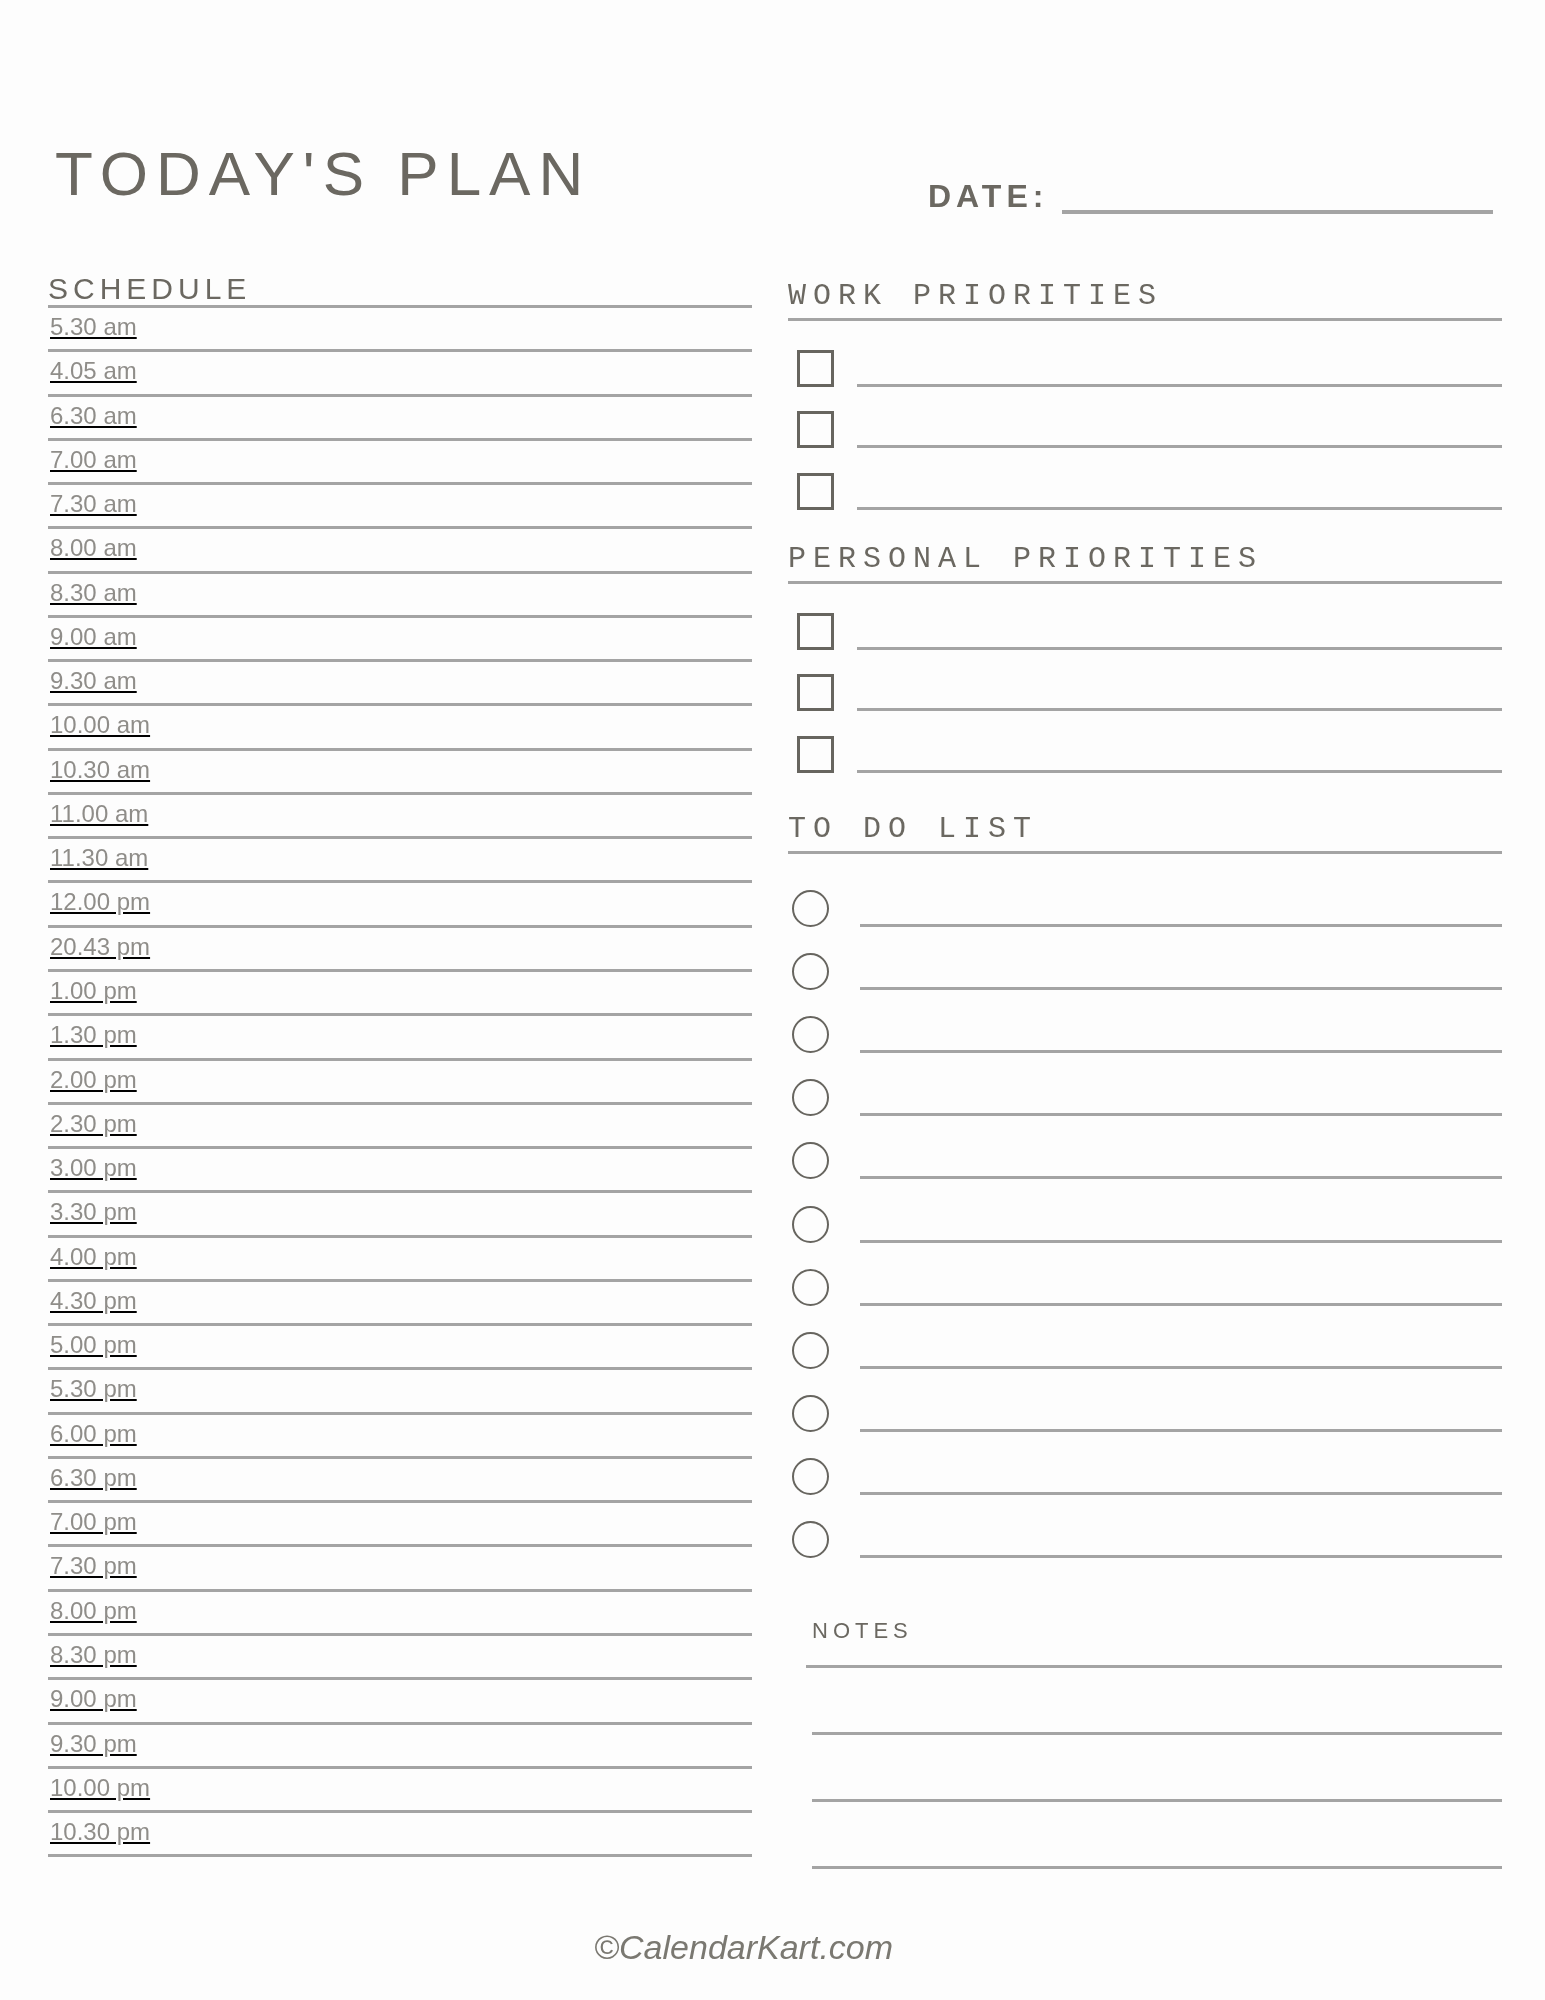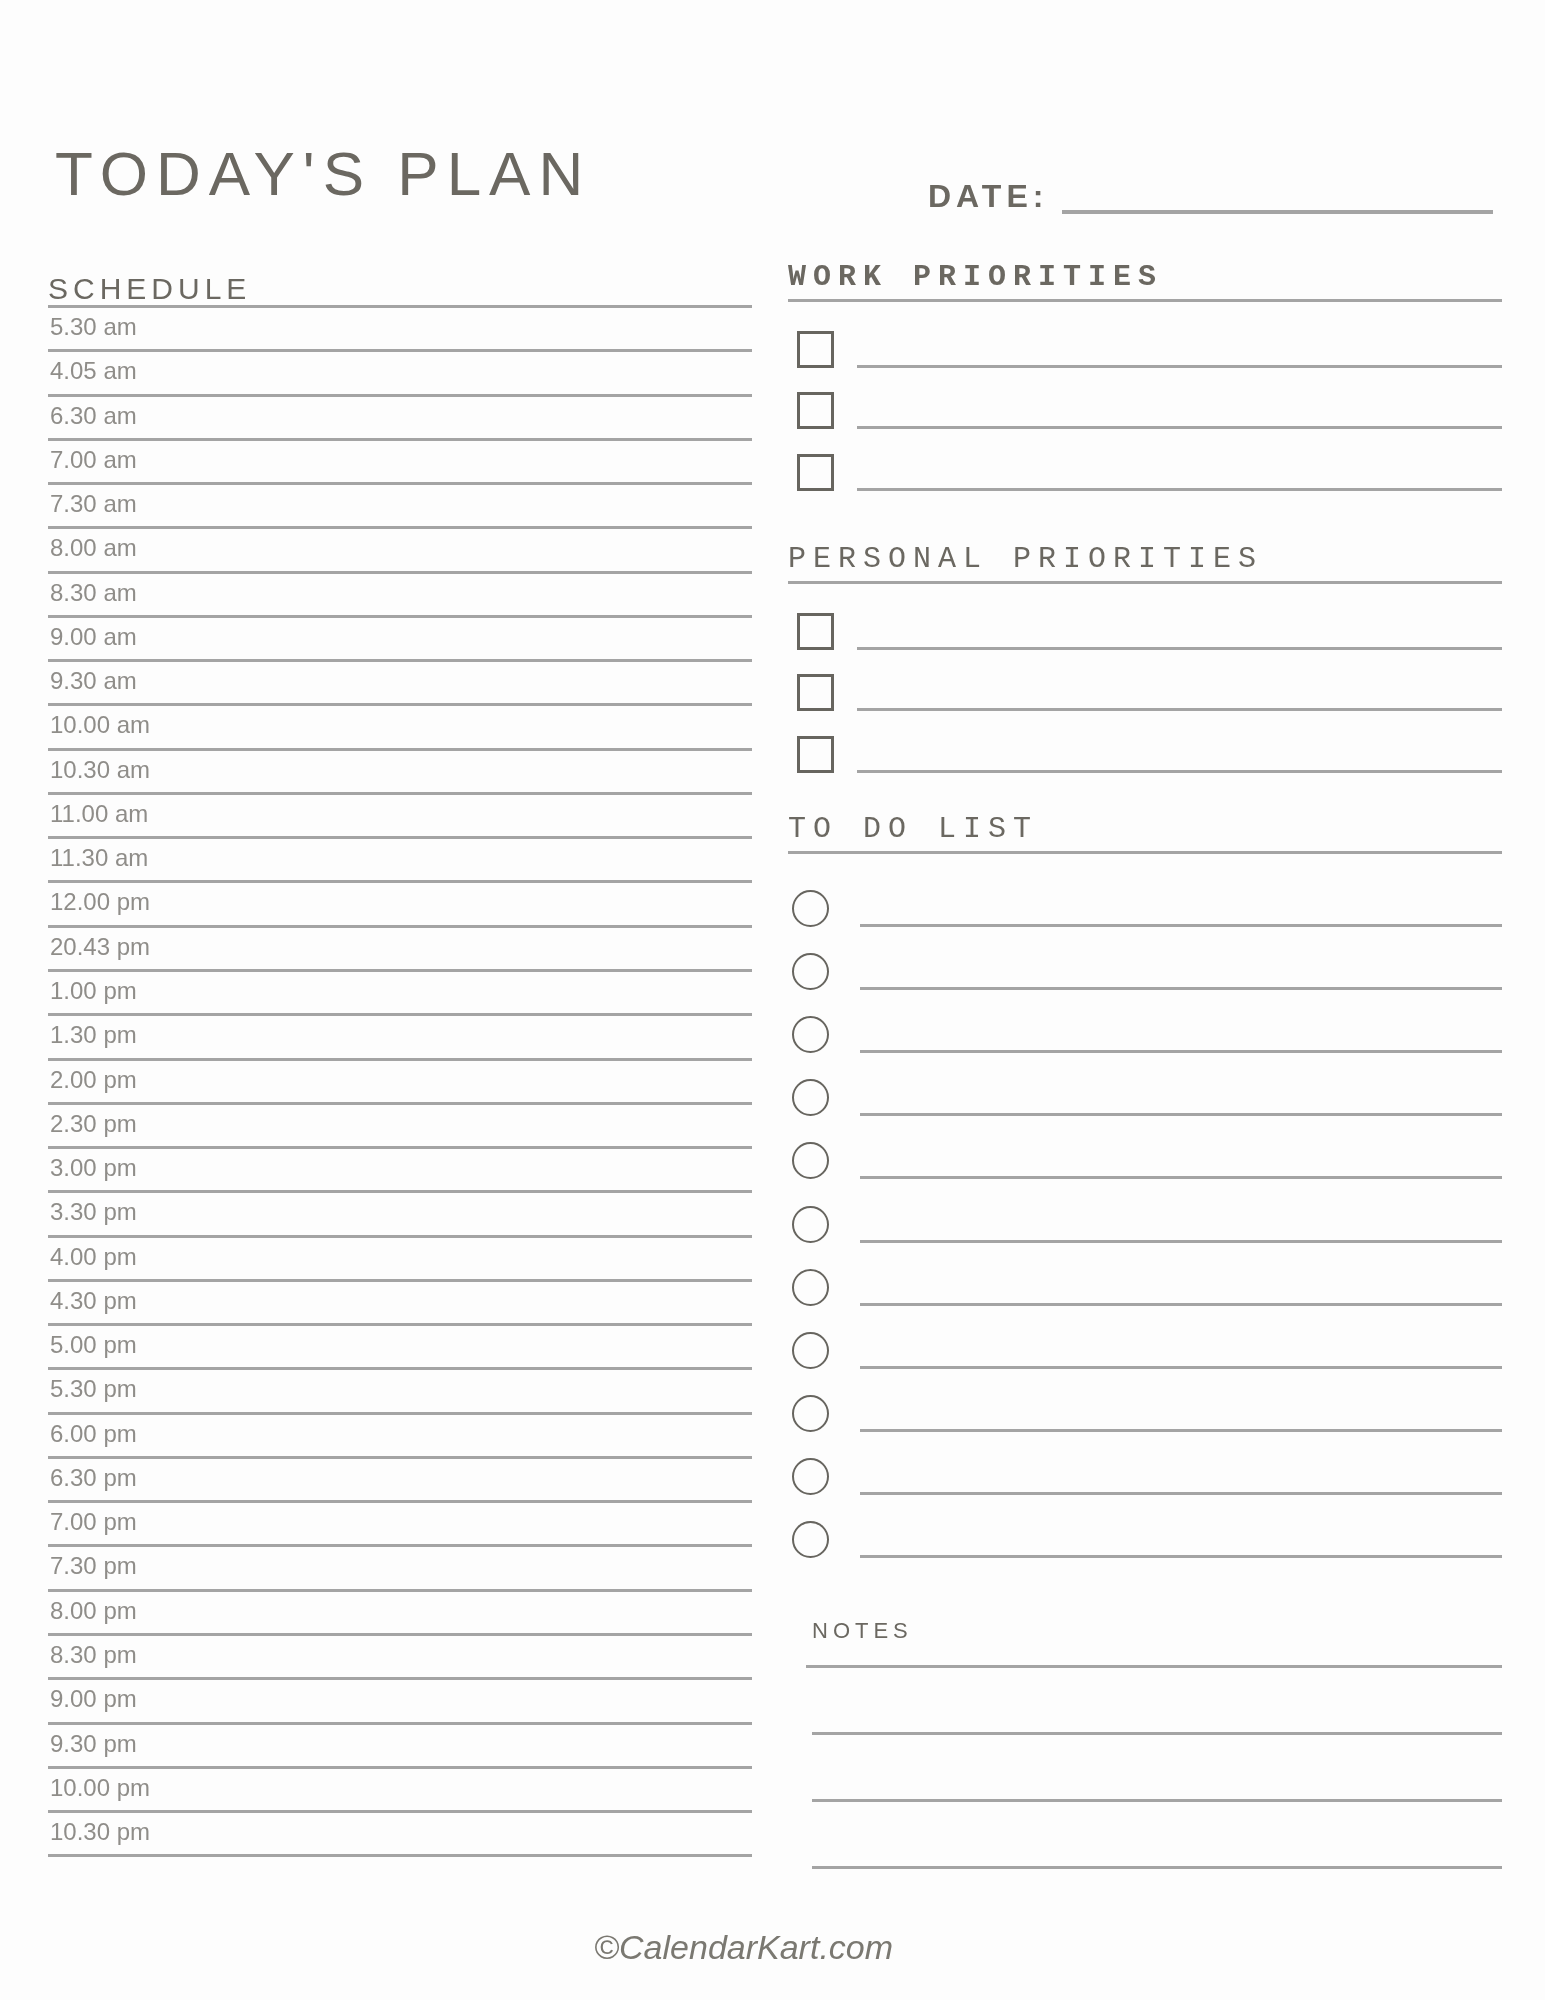--- a/index.html
+++ b/index.html
@@ -38,29 +38,29 @@
   .sec-head-notes{
     font-size:22px;letter-spacing:5px;color:var(--heading);
     line-height:36px;padding-bottom:16px;padding-left:6px;
     border-bottom:3px solid var(--line);white-space:nowrap;
   }
 
   
   #schedule{left:48px;top:273px;width:704px;}
   .sched-rows{margin:0;padding:0;}
   .sched-row{
-    box-sizing:border-box;height:44.28px;border-bottom:3px solid var(--line);
+    box-sizing:border-box;height:44.28px;border-bottom:3px solid var(--line);text-decoration:underline;
   }
   .sched-time{
     display:block;padding:6px 0 0 2px;font-size:24px;color:var(--label);
     line-height:26px;white-space:nowrap;
   }
 
   
-  #work{left:788px;top:259px;width:714px;font-weight:bold;}
+  #work{left:788px;top:278px;width:714px;}
   #personal{left:788px;top:541px;width:714px;}
   #todo{left:788px;top:811px;width:714px;}
   .chk-rows{padding-top:4px;}
   .chk-row{height:61.5px;display:flex;align-items:flex-end;box-sizing:border-box;}
   .checkbox{
     width:37px;height:37px;box-sizing:border-box;margin-left:9px;
     border:3px solid var(--box_border);background:transparent;flex:0 0 auto;
   }
   .chk-row .fill-line{flex:1;height:3px;background:var(--line);margin-left:23px;}
 

